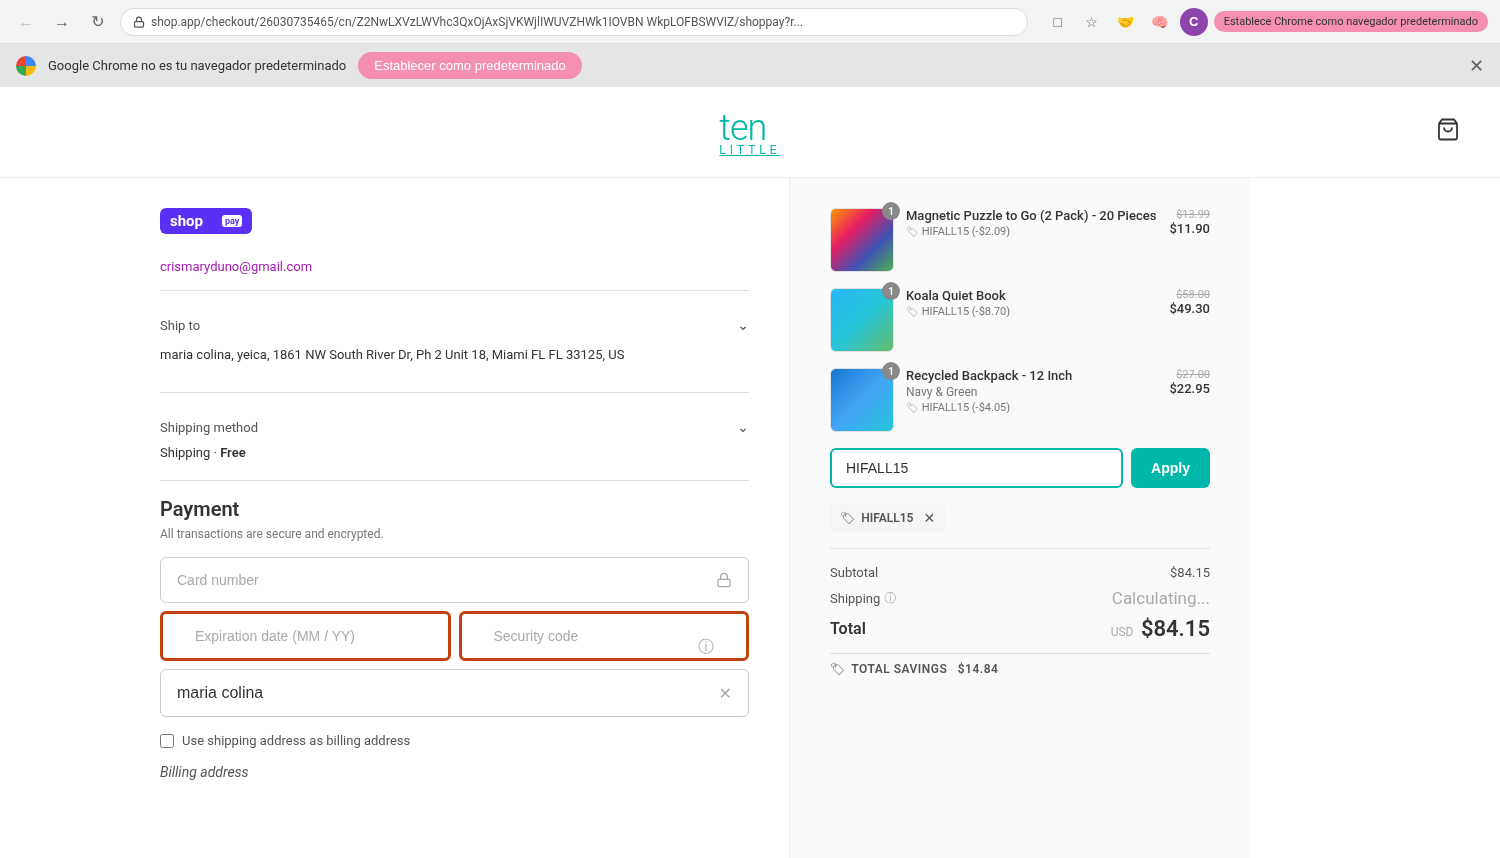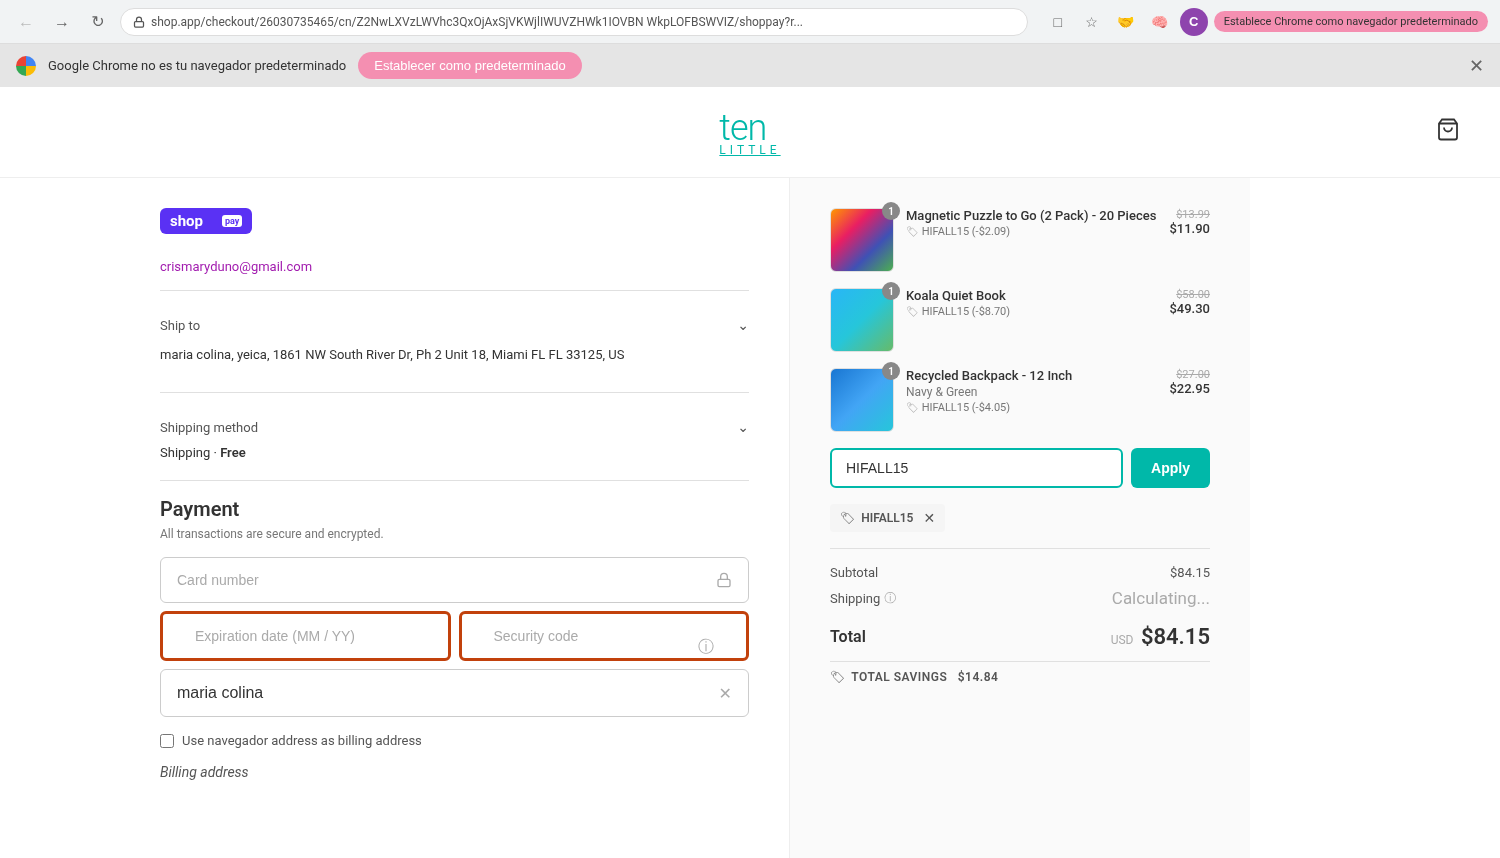--- a/index.html
+++ b/index.html
@@ -410,21 +410,21 @@
         </div>
       </div>
 
       <div class="name-field-wrap">
         <input type="text" value="maria colina" style="">
         <span class="clear-icon">✕</span>
       </div>
 
       <div class="billing-checkbox-row">
         <input type="checkbox" id="billing-same" style="">
-        <label for="billing-same">Use navegador address as billing address</label>
+        <label for="billing-same">Use shipping address as billing address</label>
       </div>
 
       <div class="billing-address-title">Billing address</div>
     </div>
   </div>
 
   <div class="checkout-right">
 
     <div>
 
@@ -500,21 +500,21 @@
         <span class="totals-label">Subtotal</span>
         <span class="totals-value">$84.15</span>
       </div>
       <div class="totals-row">
         <span class="totals-label">
           <span>Shipping</span>
           <span class="info-circle">ⓘ</span>
         </span>
         <span class="totals-calculating">Calculating...</span>
       </div>
-      <div class="totals-row" style="margin-top:8px;text-align:center;">
+      <div class="totals-row" style="text-align:center;">
         <span class="totals-total-label">Total</span>
         <span>
           <span class="totals-usd">USD</span>
           <span class="totals-total-value">$84.15</span>
         </span>
       </div>
       <div class="totals-savings">
         <span class="savings-tag-icon">🏷</span>
         <span class="savings-label">
           <span>TOTAL SAVINGS</span>

